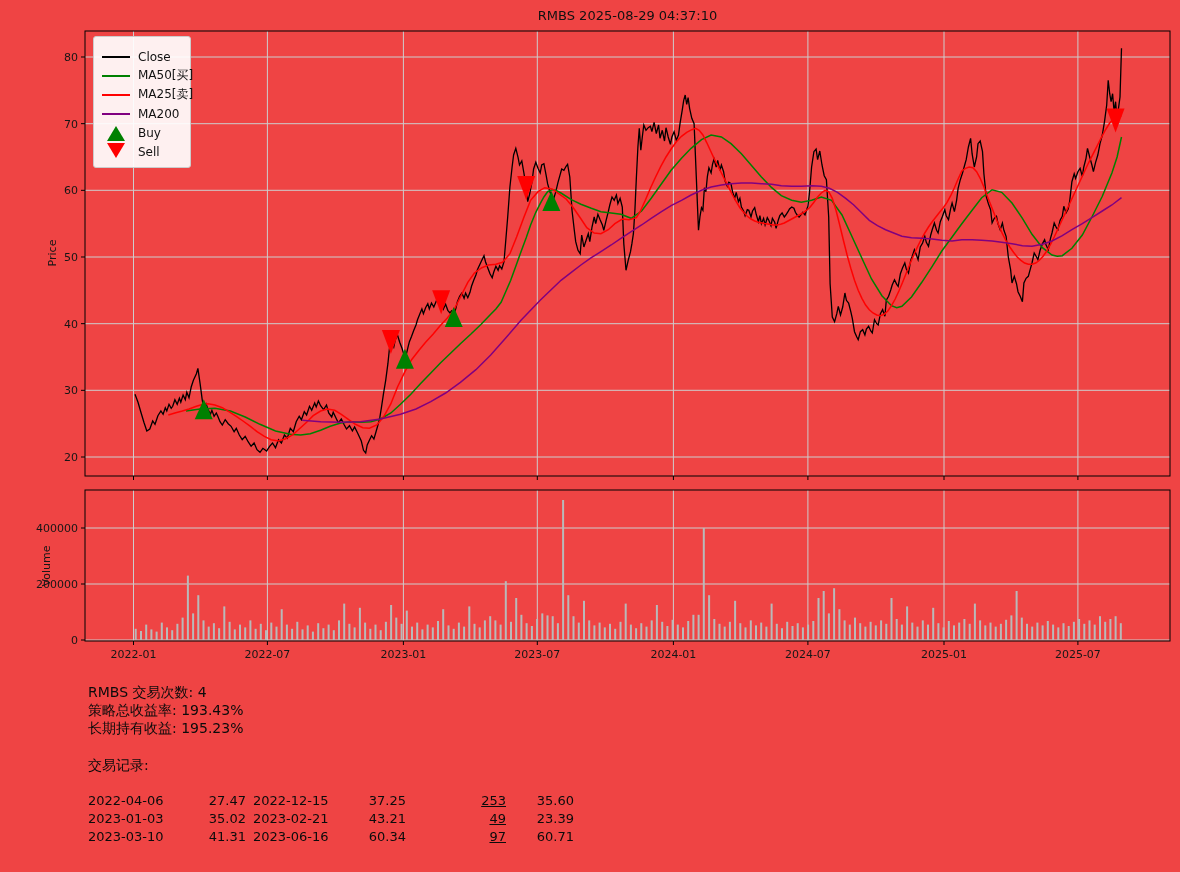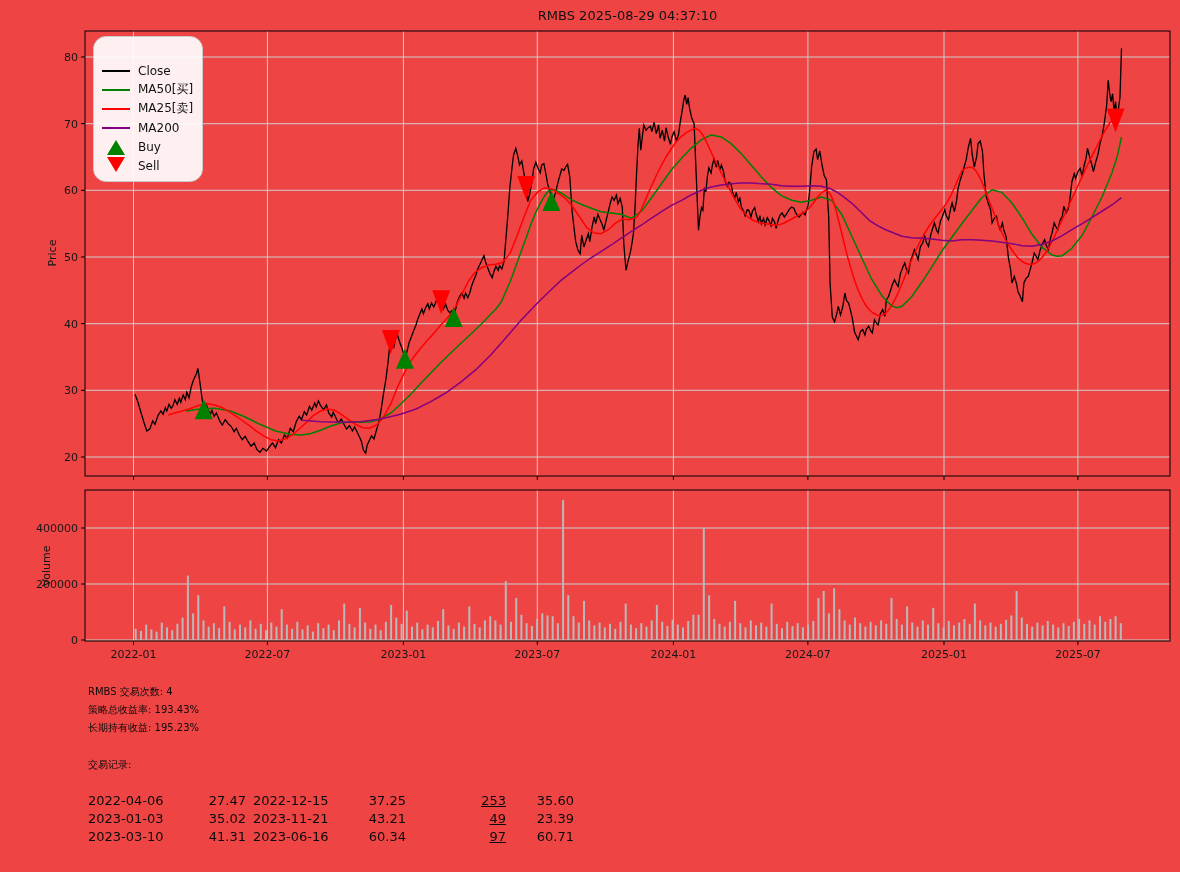--- a/index.html
+++ b/index.html
@@ -6,33 +6,33 @@
   #canvas{position:relative;width:1180px;height:872px;background:#ef4444;overflow:hidden;
           font-family:"DejaVu Sans","Liberation Sans",sans-serif;color:#111;}
   #chart-svg{position:absolute;left:0;top:0;}
   .tick-label{font-size:11px;fill:#161616;}
   .fig-title{position:absolute;left:85px;top:8px;width:1085px;text-align:center;
              font-size:13px;color:#111;}
   .axis-label{position:absolute;white-space:nowrap;font-size:11px;color:#161616;}
   #price-axis-label{left:52px;top:253px;transform:translate(-50%,-50%) rotate(-90deg);}
   #volume-axis-label{left:46px;top:566px;transform:translate(-50%,-50%) rotate(-90deg);}
   
-  #legend{position:absolute;left:93px;top:36px;width:110px;
-          background:rgba(255,255,255,0.92);border:1px solid #cccccc;border-radius:13px;
-          padding:24px 8px 6px 6px;box-sizing:border-box;}
+  #legend{position:absolute;left:93px;top:36px;width:98px;
+          background:rgba(255,255,255,0.92);border:1px solid #cccccc;border-radius:3px;
+          padding:10px 8px 6px 6px;box-sizing:border-box;}
   .legend-row{display:flex;align-items:center;height:19px;}
   .legend-swatch-box{width:32px;display:flex;justify-content:center;align-items:center;flex:0 0 32px;}
   .legend-line{width:28px;height:0;border-top:2px solid #000;}
   .legend-label{font-size:12px;color:#111;margin-left:6px;white-space:nowrap;}
   .tri-up{width:0;height:0;border-left:9px solid transparent;border-right:9px solid transparent;
           border-bottom:15px solid #008000;margin-top:2px;}
   .tri-down{width:0;height:0;border-left:9px solid transparent;border-right:9px solid transparent;
             border-top:15px solid #ff0000;margin-bottom:2px;}
   
-  .summary-line{position:absolute;left:88px;font-size:10px;line-height:18px;white-space:pre;color:#0b0b0b;}
+  .summary-line{position:absolute;left:88px;font-size:14px;line-height:18px;white-space:pre;color:#0b0b0b;}
   #trade-table{position:absolute;left:88px;top:0;width:520px;}
   .t-row{position:absolute;left:88px;width:520px;height:18px;font-size:13px;color:#0b0b0b;}
   .t-row span{position:absolute;top:0;display:block;}
   .c1{left:0;width:86px;text-align:left;}
   .c2{left:82px;width:76px;text-align:right;}
   .c3{left:165px;width:84px;text-align:left;}
   .c4{left:238px;width:80px;text-align:right;}
   .c5{left:338px;width:80px;text-align:right;text-decoration:underline;}
   .c6{left:410px;width:76px;text-align:right;}
   .h1{left:9px;}.h2{left:84px;}.h3{left:160px;}.h4{left:237px;}.h5{left:314px;}.h6{left:417px;}
@@ -385,21 +385,21 @@
       <span class="c1">2022-04-06</span>
       <span class="c2">27.47</span>
       <span class="c3">2022-12-15</span>
       <span class="c4">37.25</span>
       <span class="c5">253</span>
       <span class="c6">35.60</span>
     </div>
     <div class="t-row" style="top: 811px;">
       <span class="c1">2023-01-03</span>
       <span class="c2">35.02</span>
-      <span class="c3">2023-11-21</span>
+      <span class="c3">2023-02-21</span>
       <span class="c4">43.21</span>
       <span class="c5">49</span>
       <span class="c6">23.39</span>
     </div>
     <div class="t-row" style="top: 829px;">
       <span class="c1">2023-03-10</span>
       <span class="c2">41.31</span>
       <span class="c3">2023-06-16</span>
       <span class="c4">60.34</span>
       <span class="c5">97</span>

